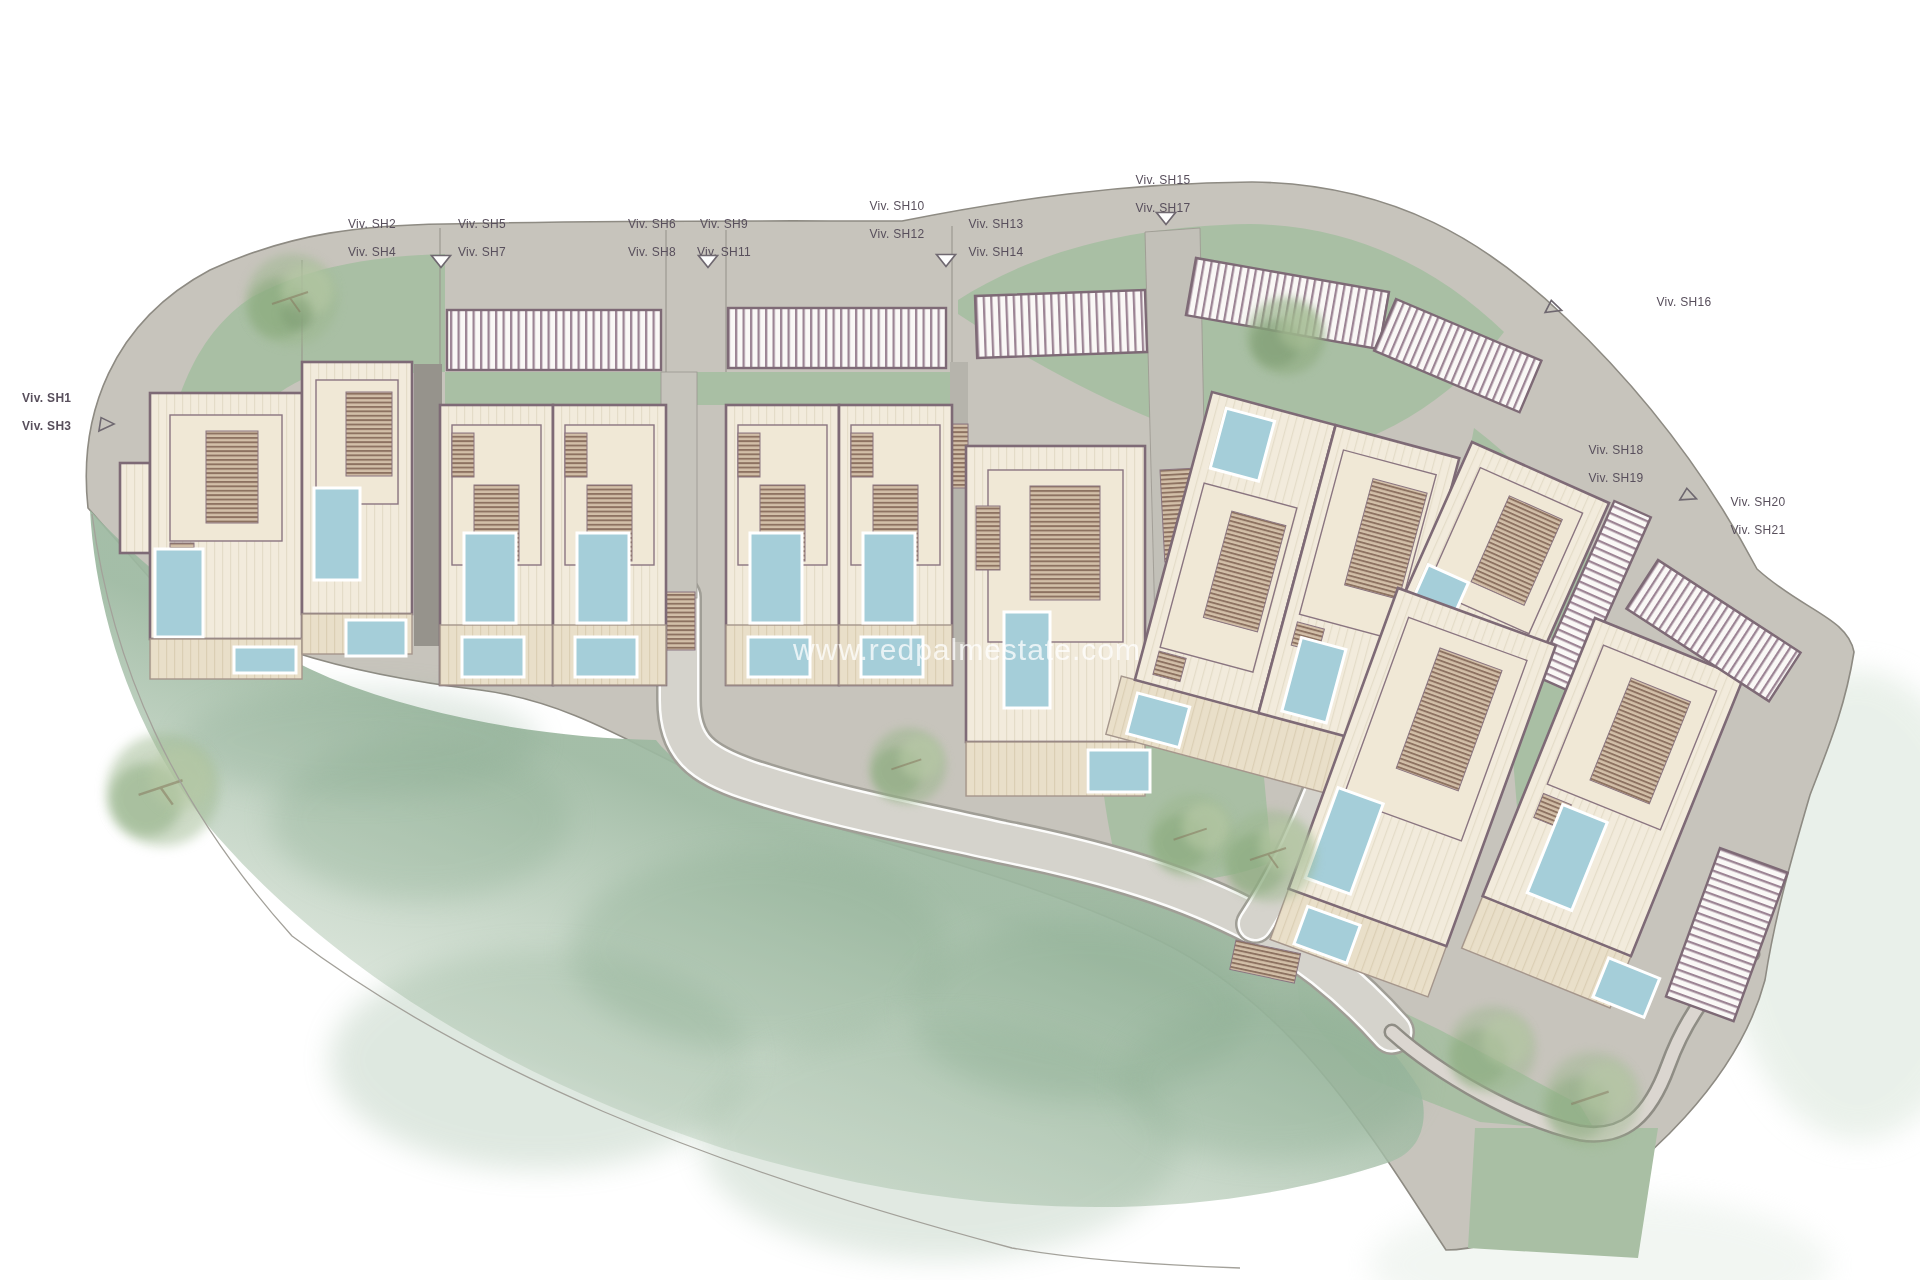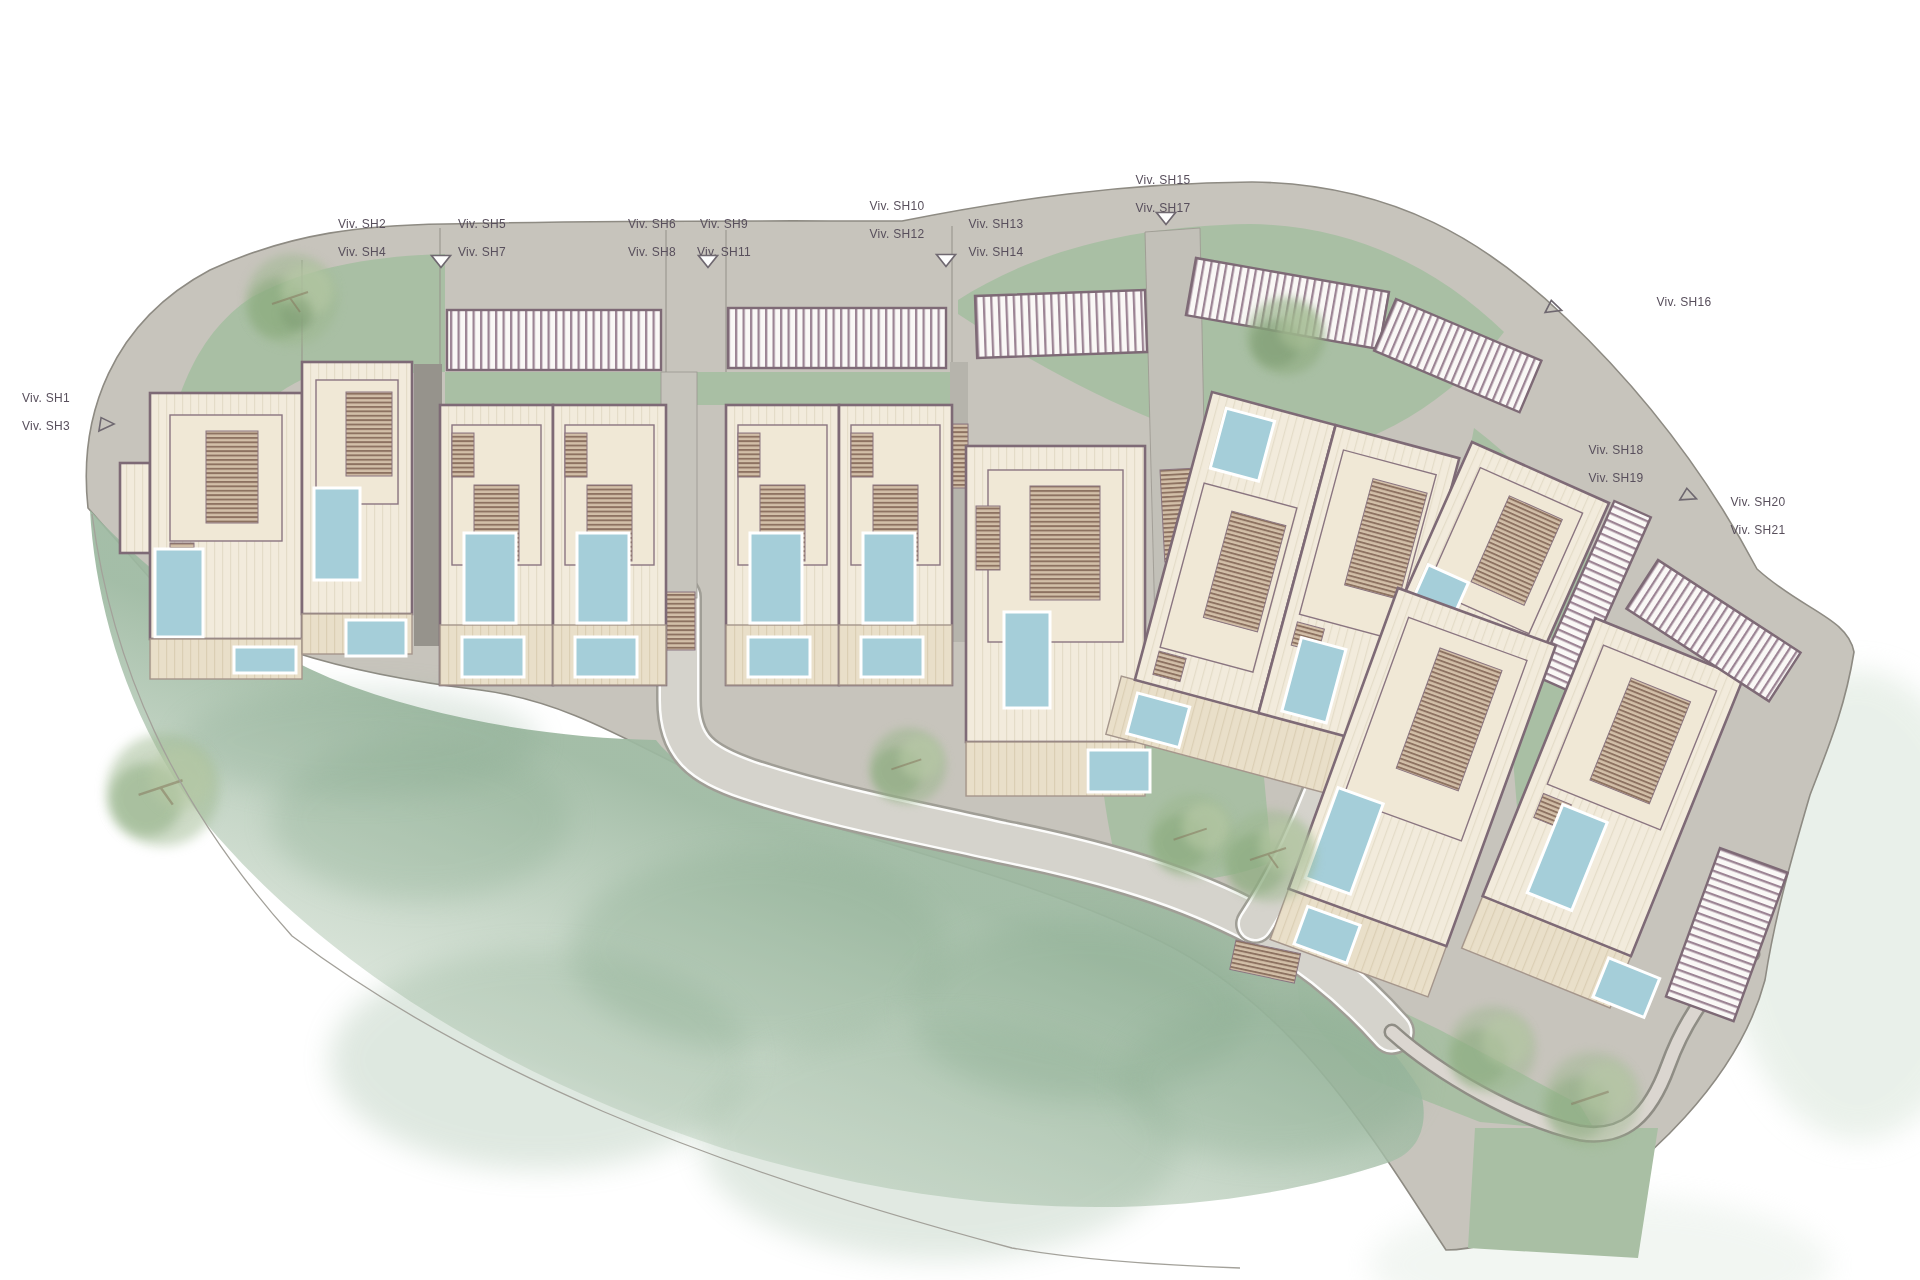--- a/index.html
+++ b/index.html
@@ -13,21 +13,21 @@
   .roof{fill:#f0e8d6;stroke:#8a7580;stroke-width:1.4;}
   .slat{fill:url(#pSlat);stroke:#8a7580;stroke-width:1;}
   .pool{fill:var(--pool,#a5ced9);stroke:#ffffff;stroke-width:3;}
   .terr{fill:url(#pTerr);stroke:#a5968c;stroke-width:1.4;}
   .perg{fill:url(#pPerg);stroke:var(--building_outline,#7e6a76);stroke-width:2.4;}
   .pergh{fill:url(#pPergH);stroke:var(--building_outline,#7e6a76);stroke-width:2.4;}
   .hair{stroke:#98958d;stroke-width:1.1;fill:none;}
   
   .unit-label{position:absolute;color:var(--label_text,#584f5c);font-size:12px;font-weight:500;
               line-height:28px;text-align:center;transform:translateX(-50%);letter-spacing:.3px;white-space:nowrap;}
-  .unit-label.left{transform:none;text-align:left;}
+  .unit-label.left{transform:none;text-align:left;font-weight:bold;}
   .unit-label span{display:block;}
   .marker{position:absolute;}
   .watermark{position:absolute;left:967px;top:633px;transform:translateX(-50%);
              color:rgba(255,255,255,.74);font-size:30px;font-weight:400;letter-spacing:1px;white-space:nowrap;}
 </style>
 </head>
 <body>
 
 <div class="stage">
 
@@ -311,21 +311,21 @@
     </g>
   </g>
 
   <path fill="none" stroke="#a3a19a" stroke-width="1.3" d="M 92,514 C 112,665 172,802 292,936 C 470,1070 704,1166 1012,1248 C 1090,1262 1180,1266 1240,1268"></path>
 </svg>
 
 <div class="unit-label left" style="left:22px;top:384px">
   <span>Viv. SH1</span>
       <span>Viv. SH3</span>
 </div>
-<div class="unit-label" style="left:362px;top:210px">
+<div class="unit-label" style="left:372px;top:210px">
   <span>Viv. SH2</span>
       <span>Viv. SH4</span>
 </div>
 <div class="unit-label" style="left:482px;top:210px">
   <span>Viv. SH5</span>
       <span>Viv. SH7</span>
 </div>
 <div class="unit-label" style="left:652px;top:210px">
   <span>Viv. SH6</span>
       <span>Viv. SH8</span>
@@ -373,14 +373,15 @@
 <svg class="marker" style="left:95px;top:414px;transform:rotate(-8deg)" width="22" height="20">
       <path d="M3,16 L19,11 L7,3 Z" fill="none" stroke="#6f6870" stroke-width="1.6"></path>
     </svg>
 <svg class="marker" style="left:1543px;top:298px;transform:rotate(10deg)" width="22" height="20">
       <path d="M3,16 L19,11 L7,3 Z" fill="none" stroke="#6f6870" stroke-width="1.6"></path>
     </svg>
 <svg class="marker" style="left:1678px;top:486px;transform:rotate(14deg)" width="22" height="20">
       <path d="M3,16 L19,11 L7,3 Z" fill="none" stroke="#6f6870" stroke-width="1.6"></path>
     </svg>
 
+<div class="watermark">www.redpalmestate.com</div>
 
 </div>
 
 </body></html>

